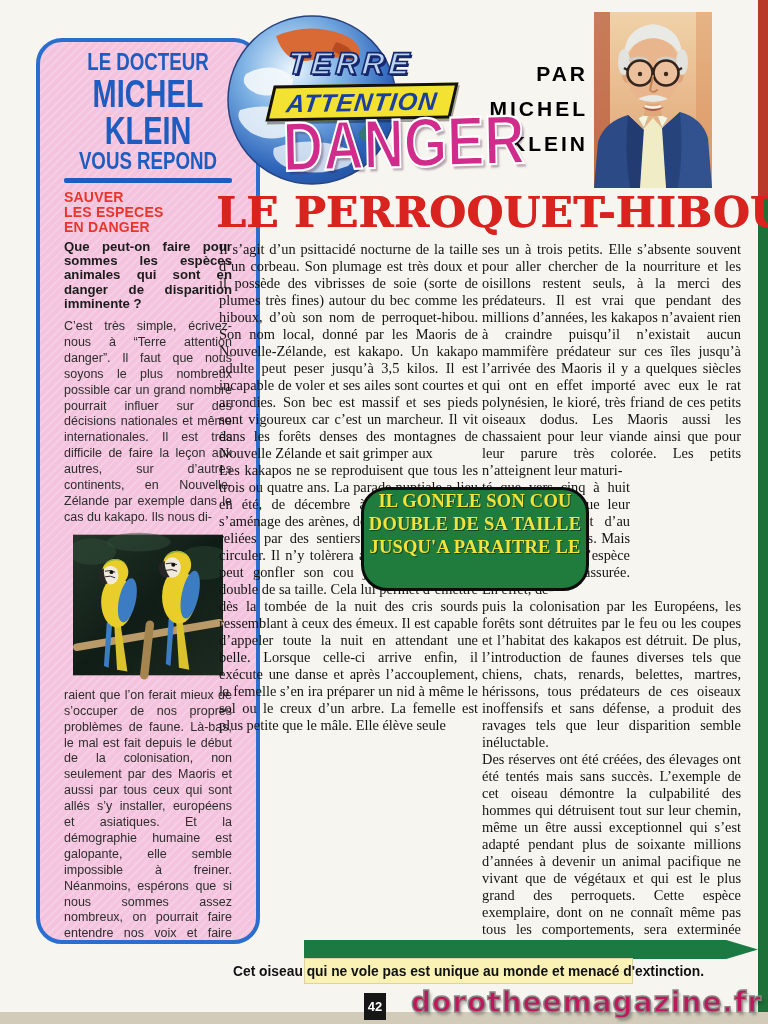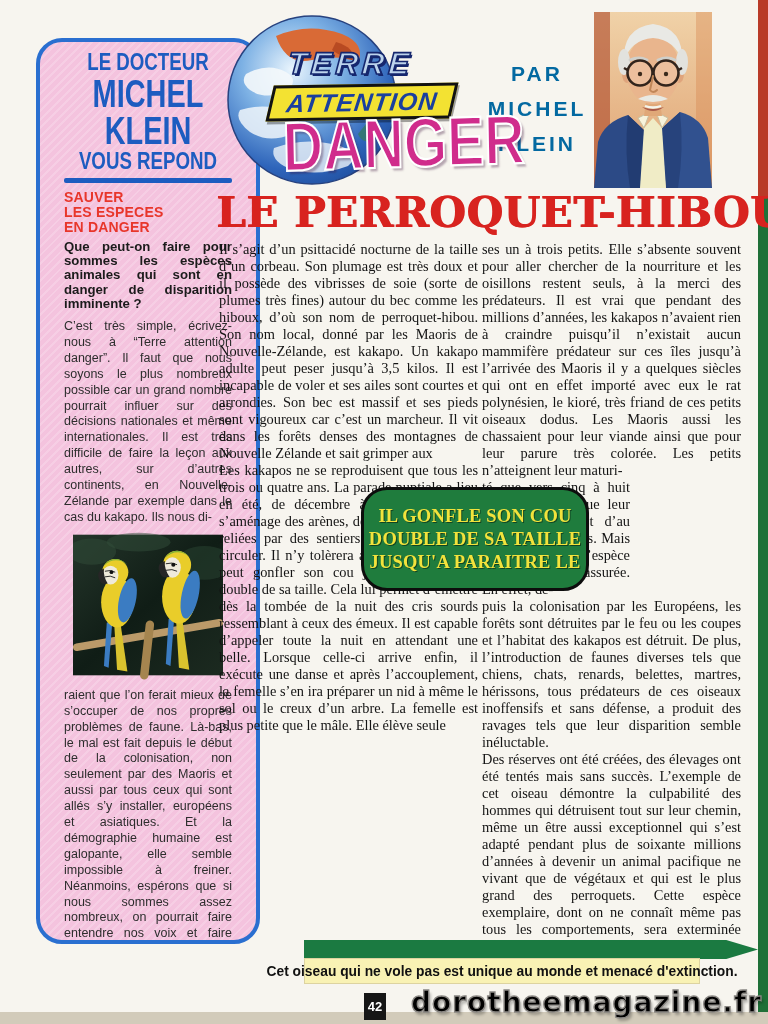--- a/index.html
+++ b/index.html
@@ -29,49 +29,49 @@
   .logo-terre{position:absolute;left:288px;top:46px;font-weight:bold;font-style:italic;
       font-size:31px;letter-spacing:4px;color:#bcd3ec;-webkit-text-stroke:1.6px #16276e;
       text-shadow:2px 2px 0 #16276e;transform:skewX(-4deg);z-index:4;white-space:nowrap;}
   .logo-attn{position:absolute;left:270px;top:84px;background:#f3e232;border:3px solid #121212;
       padding:0 14px;transform:skewX(-14deg) rotate(-1deg);z-index:5;box-shadow:2px 3px 0 rgba(0,0,0,.35);}
   .logo-attn span{display:block;color:#1a3f9e;font-weight:bold;font-style:italic;font-size:25px;
       line-height:30px;letter-spacing:1px;transform:skewX(6deg);white-space:nowrap;}
   .logo-danger{position:absolute;left:282px;top:106px;font-weight:bold;font-size:62px;line-height:74px;
       color:#d02c8c;letter-spacing:0;transform:scale(.9,1.12) rotate(-1.5deg);transform-origin:left top;
       -webkit-text-stroke:2px #ffffff;text-shadow:3px 3px 2px rgba(60,20,60,.35);z-index:6;white-space:nowrap;}
-  .byline{position:absolute;left:486px;top:56px;width:102px;text-align:center;color:#0369a1;
+  .byline{position:absolute;left:486px;top:56px;width:102px;text-align:right;color:#000000;
       font-weight:bold;z-index:3;}
   .byline span{display:block;font-size:21px;line-height:35px;letter-spacing:3px;white-space:nowrap;}
   .klein{position:absolute;left:594px;top:12px;width:118px;height:176px;}
   
   .art-title{position:absolute;left:216px;top:188px;width:538px;text-align:center;
       font-family:"DejaVu Serif",serif;font-weight:bold;font-size:42px;line-height:50px;color:#d8231f;
       letter-spacing:0.5px;text-shadow:1px 0 0 #d8231f;white-space:nowrap;}
   .art-body{position:absolute;left:219px;top:241px;width:534px;display:flex;gap:4px;
       font-family:"Liberation Serif",serif;font-size:14.4px;line-height:17px;color:#141414;}
   .col{width:259px;text-align:justify;}
   .col p{margin:0;}
   .seg-n1{width:138px;}              
   .seg-n2{width:148px;margin-left:108px;} 
   .callout{position:absolute;left:142px;top:246px;width:222px;height:98px;background:#1f7c3d;
-      border:3px solid #0d0d0d;border-radius:26px;display:flex;flex-direction:column;justify-content:center;
+      border:3px solid #0d0d0d;border-radius:26px;display:flex;flex-direction:column;
       align-items:center;z-index:8;}
   .callout span{display:block;color:#f2e33c;font-weight:bold;font-size:18.5px;line-height:23px;
       letter-spacing:.2px;text-shadow:1px 1px 0 rgba(0,0,0,.45);white-space:nowrap;}
   
   .arrow-banner{position:absolute;left:304px;top:940px;width:454px;height:19px;background:#1b7a41;
       clip-path:polygon(0 0,93% 0,100% 50%,93% 100%,0 100%);}
-  .caption-strip{position:absolute;left:304px;top:958px;width:396px;height:26px;background:#f9f2b4;
+  .caption-strip{position:absolute;left:304px;top:958px;width:329px;height:26px;background:#f9f2b4;
       border:1px solid #ddd3a0;box-sizing:border-box;display:flex;align-items:center;justify-content:center;}
   .caption-strip span{color:#111;font-weight:bold;font-size:13.8px;white-space:nowrap;}
   .page-badge{position:absolute;left:364px;top:993px;width:22px;height:27px;background:#161616;
       color:#fff;font-weight:bold;font-size:13px;display:flex;align-items:center;justify-content:center;}
   .watermark{position:absolute;right:6px;top:986px;font-family:"DejaVu Sans",sans-serif;font-weight:bold;
-      font-size:28px;color:#000000;-webkit-text-stroke:1.4px #8a8783;
+      font-size:28px;color:#be185d;-webkit-text-stroke:1.4px #8a8783;
       text-shadow:2px 3px 3px rgba(0,0,0,.28);letter-spacing:1px;white-space:nowrap;}
 </style>
 </head>
 <body>
 
 <div class="edge-red"></div>
 <div class="edge-green"></div>
 <div class="bottom-strip"></div>
 
 <div class="sidebar">

